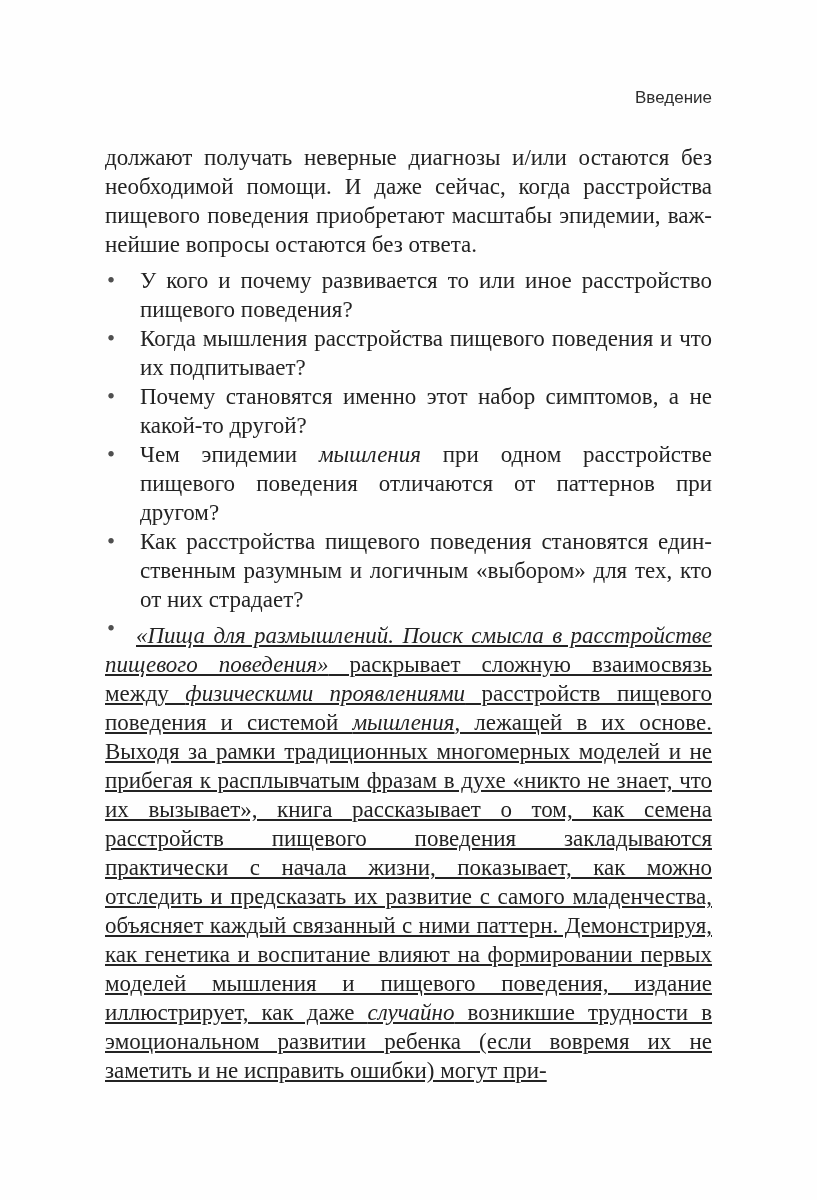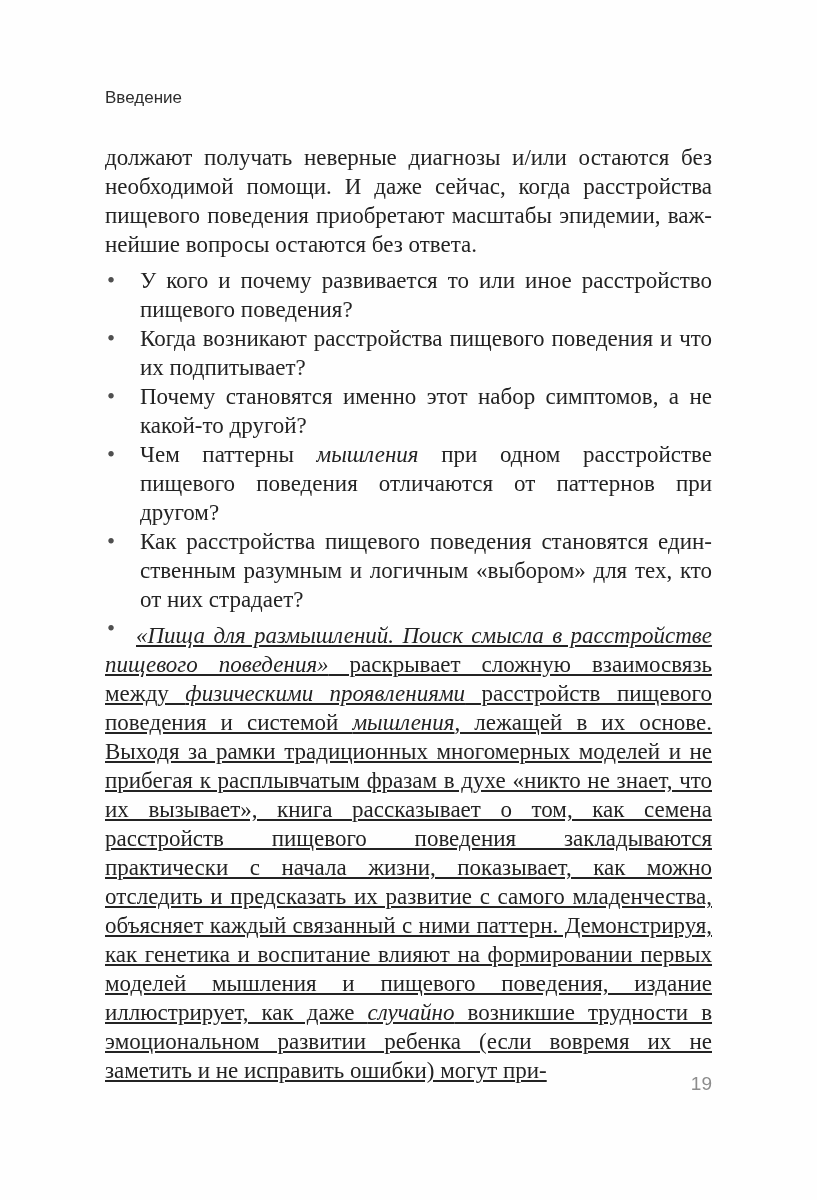--- a/index.html
+++ b/index.html
@@ -14,21 +14,21 @@
     background: #fefefe;
     overflow: hidden;
     font-family: "Liberation Serif", "DejaVu Serif", serif;
     color: #232323;
   }
   .running-head {
     position: absolute;
     top: 87px;
     left: 105px;
     width: 607px;
-    text-align: left;
+    text-align: right;
     font-family: "Liberation Sans", "DejaVu Sans", sans-serif;
     font-size: 17px;
     line-height: 21px;
     color: #2e2e2e;
   }
   .body-block {
     position: absolute;
     top: 143px;
     left: 105px;
     width: 607px;
@@ -91,40 +91,37 @@
 
     <p class="para"><span>должают получать неверные диагнозы и/или остаются без необходимой помощи. И даже сейчас, когда расстройства пищевого поведения приобретают масштабы эпидемии, важ­нейшие вопросы остаются без ответа.</span></p>
 
     <ul class="bullets">
       <li>
         <span class="bullet-marker">•</span>
         <span class="li-text"><span>У кого и почему развивается то или иное расстройство пищевого поведения?</span></span>
       </li>
       <li>
         <span class="bullet-marker">•</span>
-        <span class="li-text"><span>Когда возникают расстройства пищевого поведения и что их подпитывает?</span></span>
+        <span class="li-text"><span>Когда мышления расстройства пищевого поведения и что их подпитывает?</span></span>
       </li>
       <li>
         <span class="bullet-marker">•</span>
         <span class="li-text"><span>Почему становятся именно этот набор симптомов, а не какой-то другой?</span></span>
       </li>
       <li>
         <span class="bullet-marker">•</span>
-        <span class="li-text"><span>Чем паттерны </span><span class="it">мышления</span><span> при одном расстройстве пищево­го поведения отличаются от паттернов при другом?</span></span>
+        <span class="li-text"><span>Чем эпидемии </span><span class="it">мышления</span><span> при одном расстройстве пищево­го поведения отличаются от паттернов при другом?</span></span>
       </li>
       <li>
         <span class="bullet-marker">•</span>
         <span class="li-text"><span>Как расстройства пищевого поведения становятся един­ственным разумным и логичным «выбором» для тех, кто от них страдает?</span></span>
       </li>
       <li>
         <span class="bullet-marker">•</span>
       </li>
     </ul>
 
     <p class="para indented"><span class="it">«Пища для размышлений. Поиск смысла в расстройстве пищевого поведения»</span><span> раскрывает сложную взаимосвязь между </span><span class="it">физическими проявлениями</span><span> расстройств пищевого поведения и системой </span><span class="it">мышления</span><span>, лежащей в их основе. Выходя за рамки традиционных многомерных моделей и не прибегая к рас­плывчатым фразам в духе «никто не знает, что их вызывает», книга рассказывает о том, как семена расстройств пищевого поведения закладываются практически с начала жизни, по­казывает, как можно отследить и предсказать их развитие с самого младенчества, объясняет каждый связанный с ними паттерн. Демонстрируя, как генетика и воспитание влияют на формировании первых моделей мышления и пищевого поведения, издание иллюстрирует, как даже </span><span class="it">случайно</span><span> воз­никшие трудности в эмоциональном развитии ребенка (если вовремя их не заметить и не исправить ошибки) могут при-</span></p>
 
   </div>
 
-  <div class="folio">
-    <span>19</span>
-  </div>
 
 </div>
 
 </body></html>

